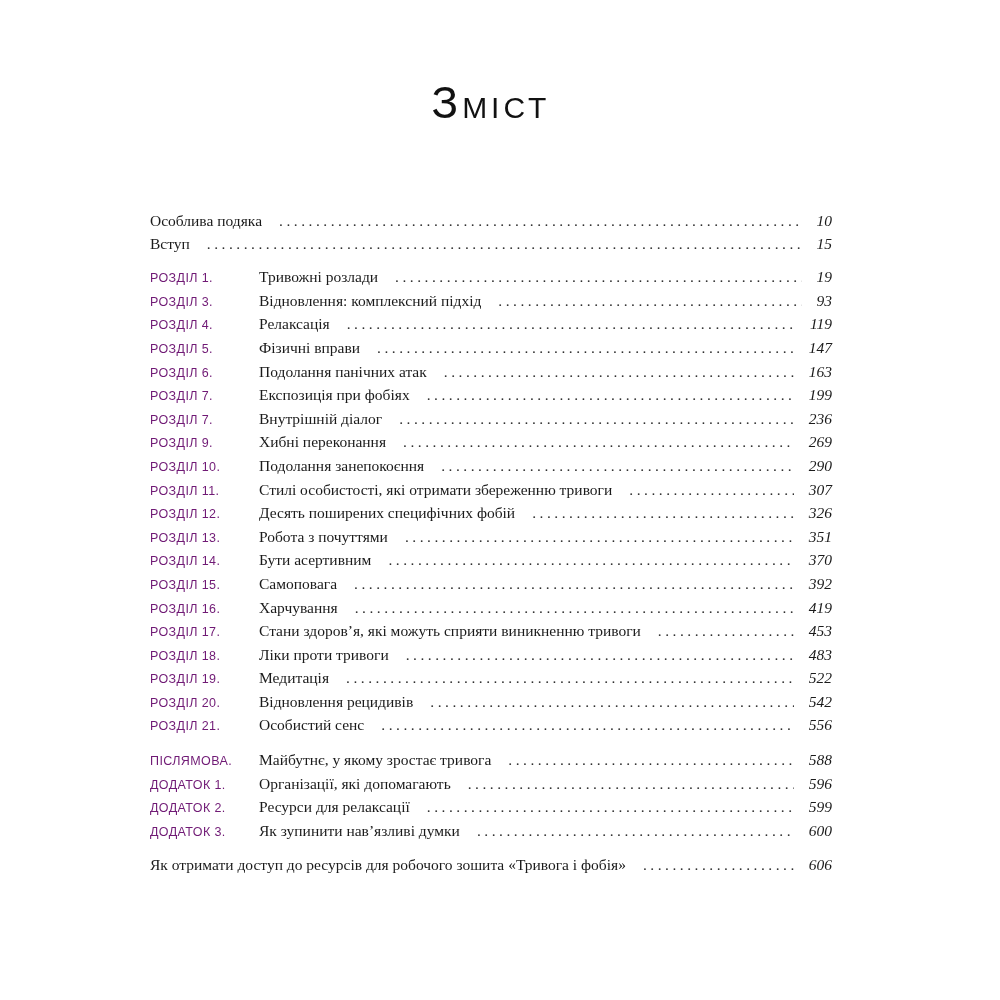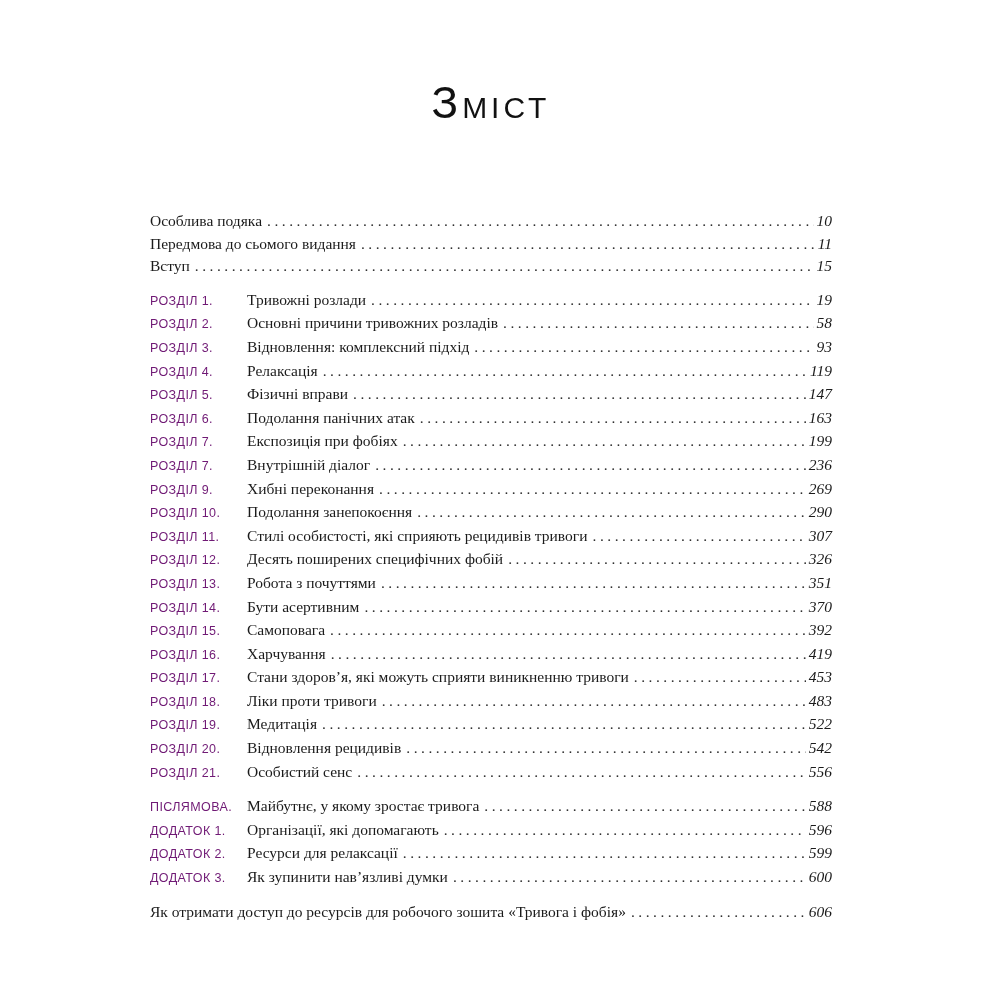--- a/index.html
+++ b/index.html
@@ -38,20 +38,21 @@
   }
   .toc-group:last-child {
     margin-bottom: 0;
   }
   .toc-row {
     display: flex;
     align-items: baseline;
     font-size: 15.5px;
     line-height: 22.6px;
     white-space: nowrap;
+    gap: 12px;
   }
   .toc-label {
     flex: none;
     width: 97px;
     font-family: "Liberation Sans", sans-serif;
     font-size: 12.5px;
     letter-spacing: 0.4px;
     color: #701a75;
   }
   .toc-title {
@@ -80,44 +81,33 @@
 <div class="page">
   <h1 class="doc-title">Зміст</h1>
   <div class="toc">
       <div class="toc-group">
         <div class="toc-row">
           <span class="toc-title">Особлива подяка</span>
           <span class="toc-dots"></span>
           <span class="toc-page">10</span>
         </div>
         <div class="toc-row">
-          <span class="toc-title">Передмова до сьомого видання</span>
-          <span class="toc-dots"></span>
-          <span class="toc-page">11</span>
-        </div>
-        <div class="toc-row">
           <span class="toc-title">Вступ</span>
           <span class="toc-dots"></span>
           <span class="toc-page">15</span>
         </div>
       </div>
       <div class="toc-group">
         <div class="toc-row">
           <span class="toc-label">РОЗДІЛ 1.</span>
           <span class="toc-title">Тривожні розлади</span>
           <span class="toc-dots"></span>
           <span class="toc-page">19</span>
         </div>
         <div class="toc-row">
-          <span class="toc-label">РОЗДІЛ 2.</span>
-          <span class="toc-title">Основні причини тривожних розладів</span>
-          <span class="toc-dots"></span>
-          <span class="toc-page">58</span>
-        </div>
-        <div class="toc-row">
           <span class="toc-label">РОЗДІЛ 3.</span>
           <span class="toc-title">Відновлення: комплексний підхід</span>
           <span class="toc-dots"></span>
           <span class="toc-page">93</span>
         </div>
         <div class="toc-row">
           <span class="toc-label">РОЗДІЛ 4.</span>
           <span class="toc-title">Релаксація</span>
           <span class="toc-dots"></span>
           <span class="toc-page">119</span>
@@ -153,21 +143,21 @@
           <span class="toc-page">269</span>
         </div>
         <div class="toc-row">
           <span class="toc-label">РОЗДІЛ 10.</span>
           <span class="toc-title">Подолання занепокоєння</span>
           <span class="toc-dots"></span>
           <span class="toc-page">290</span>
         </div>
         <div class="toc-row">
           <span class="toc-label">РОЗДІЛ 11.</span>
-          <span class="toc-title">Стилі особистості, які сприяють рецидивів тривоги</span>
+          <span class="toc-title">Стилі особистості, які отримати збереженню тривоги</span>
           <span class="toc-dots"></span>
           <span class="toc-page">307</span>
         </div>
         <div class="toc-row">
           <span class="toc-label">РОЗДІЛ 12.</span>
           <span class="toc-title">Десять поширених специфічних фобій</span>
           <span class="toc-dots"></span>
           <span class="toc-page">326</span>
         </div>
         <div class="toc-row">

